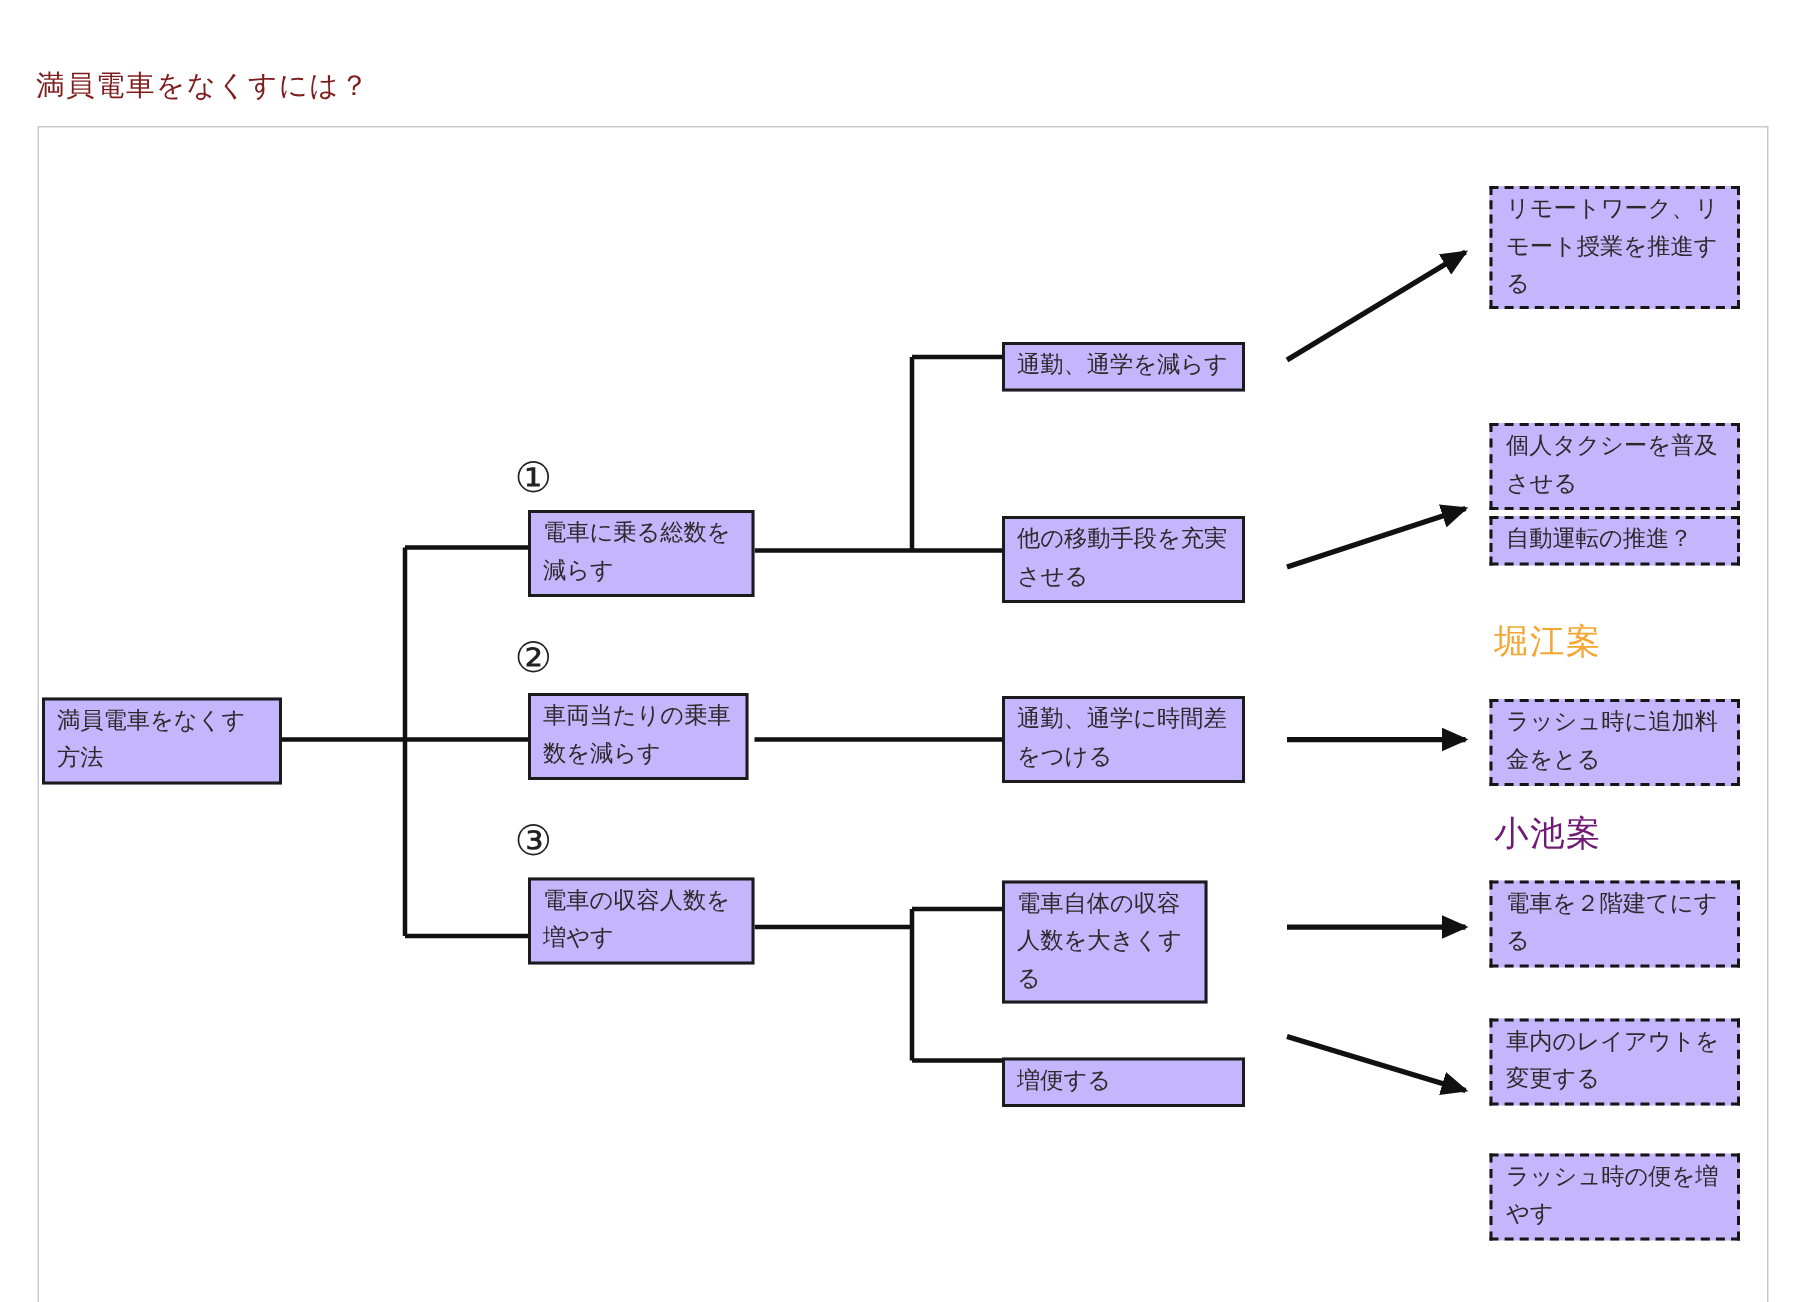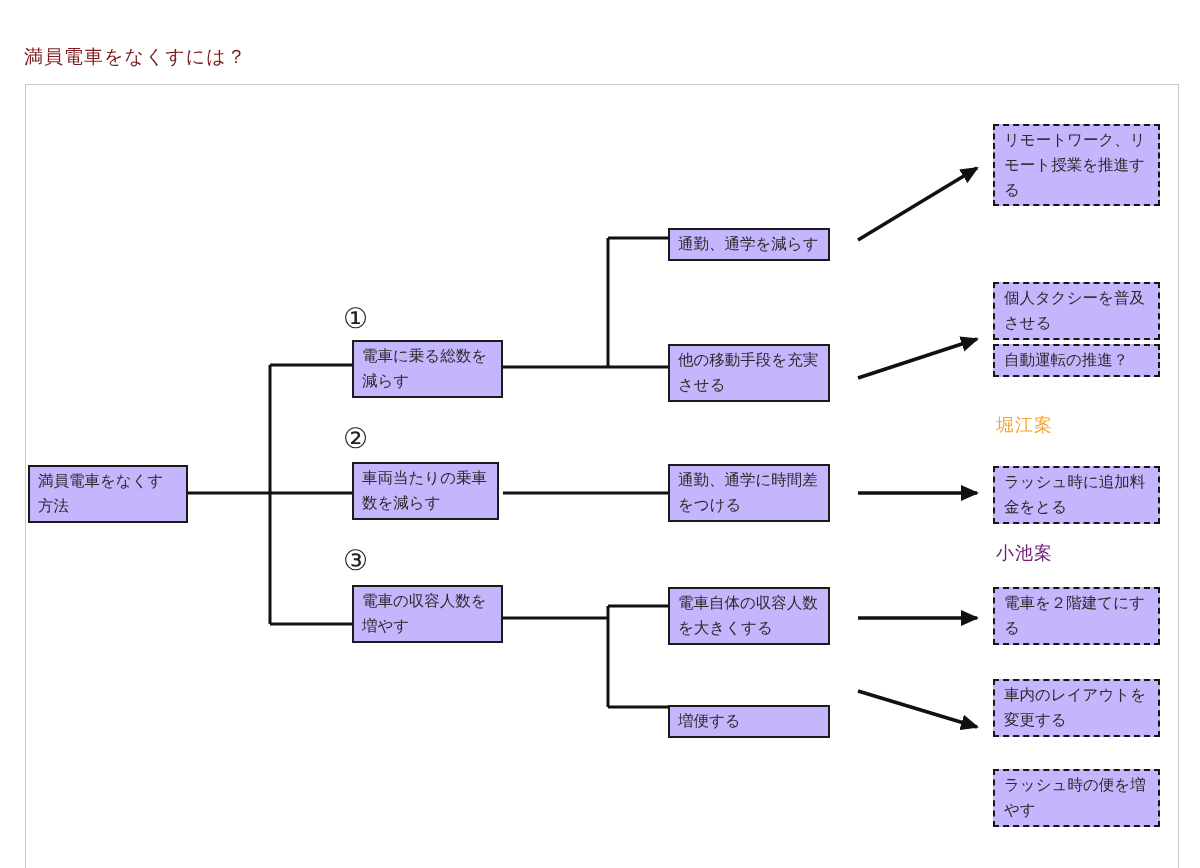--- a/index.html
+++ b/index.html
@@ -22,34 +22,34 @@
     position:absolute;z-index:2;background:#c4b5fd;
     border:2px solid #1b1b1b;box-sizing:border-box;
     font-size:15.5px;line-height:1.6;color:#2b2b2b;
     padding:2px 8px;
   }
   .node.dashed{border:2px dashed #161616;padding:2px 9px;}
   .circnum{
     position:absolute;z-index:2;font-size:28px;color:#222;line-height:1;
   }
   .proposal{
-    position:absolute;z-index:2;font-size:18px;line-height:1;letter-spacing:1px;
+    position:absolute;z-index:2;font-size:23px;line-height:1;letter-spacing:1px;
   }
   
   .n-root{left:28px;top:465px;width:160px;min-height:53px;}
   .num1{left:343px;top:305px;}
   .n-b1{left:352px;top:340px;width:151px;min-height:56px;}
   .num2{left:343px;top:425px;}
   .n-b2{left:352px;top:462px;width:147px;min-height:56px;}
   .num3{left:343px;top:547px;}
   .n-b3{left:352px;top:585px;width:151px;min-height:56px;}
   .n-c1{left:668px;top:228px;width:162px;min-height:32px;}
   .n-c2{left:668px;top:344px;width:162px;min-height:56px;}
   .n-c3{left:668px;top:464px;width:162px;min-height:56px;}
-  .n-c4{left:668px;top:587px;width:162px;min-height:55px;}
+  .n-c4{left:668px;top:587px;width:137px;min-height:55px;}
   .n-c5{left:668px;top:681px;width:162px;min-height:32px;margin-top:24px;}
   .n-r1{left:993px;top:124px;width:167px;min-height:81px;}
   .n-r2{left:993px;top:282px;width:167px;min-height:50px;}
   .n-r3{left:993px;top:344px;width:167px;min-height:31px;}
   .lab-horie{left:996px;top:416px;}
   .n-r4{left:993px;top:466px;width:167px;min-height:53px;}
   .lab-koike{left:996px;top:544px;}
   .n-r5{left:993px;top:587px;width:167px;min-height:53px;}
   .n-r6{left:993px;top:679px;width:167px;min-height:53px;}
   .n-r7{left:993px;top:769px;width:167px;min-height:55px;}

